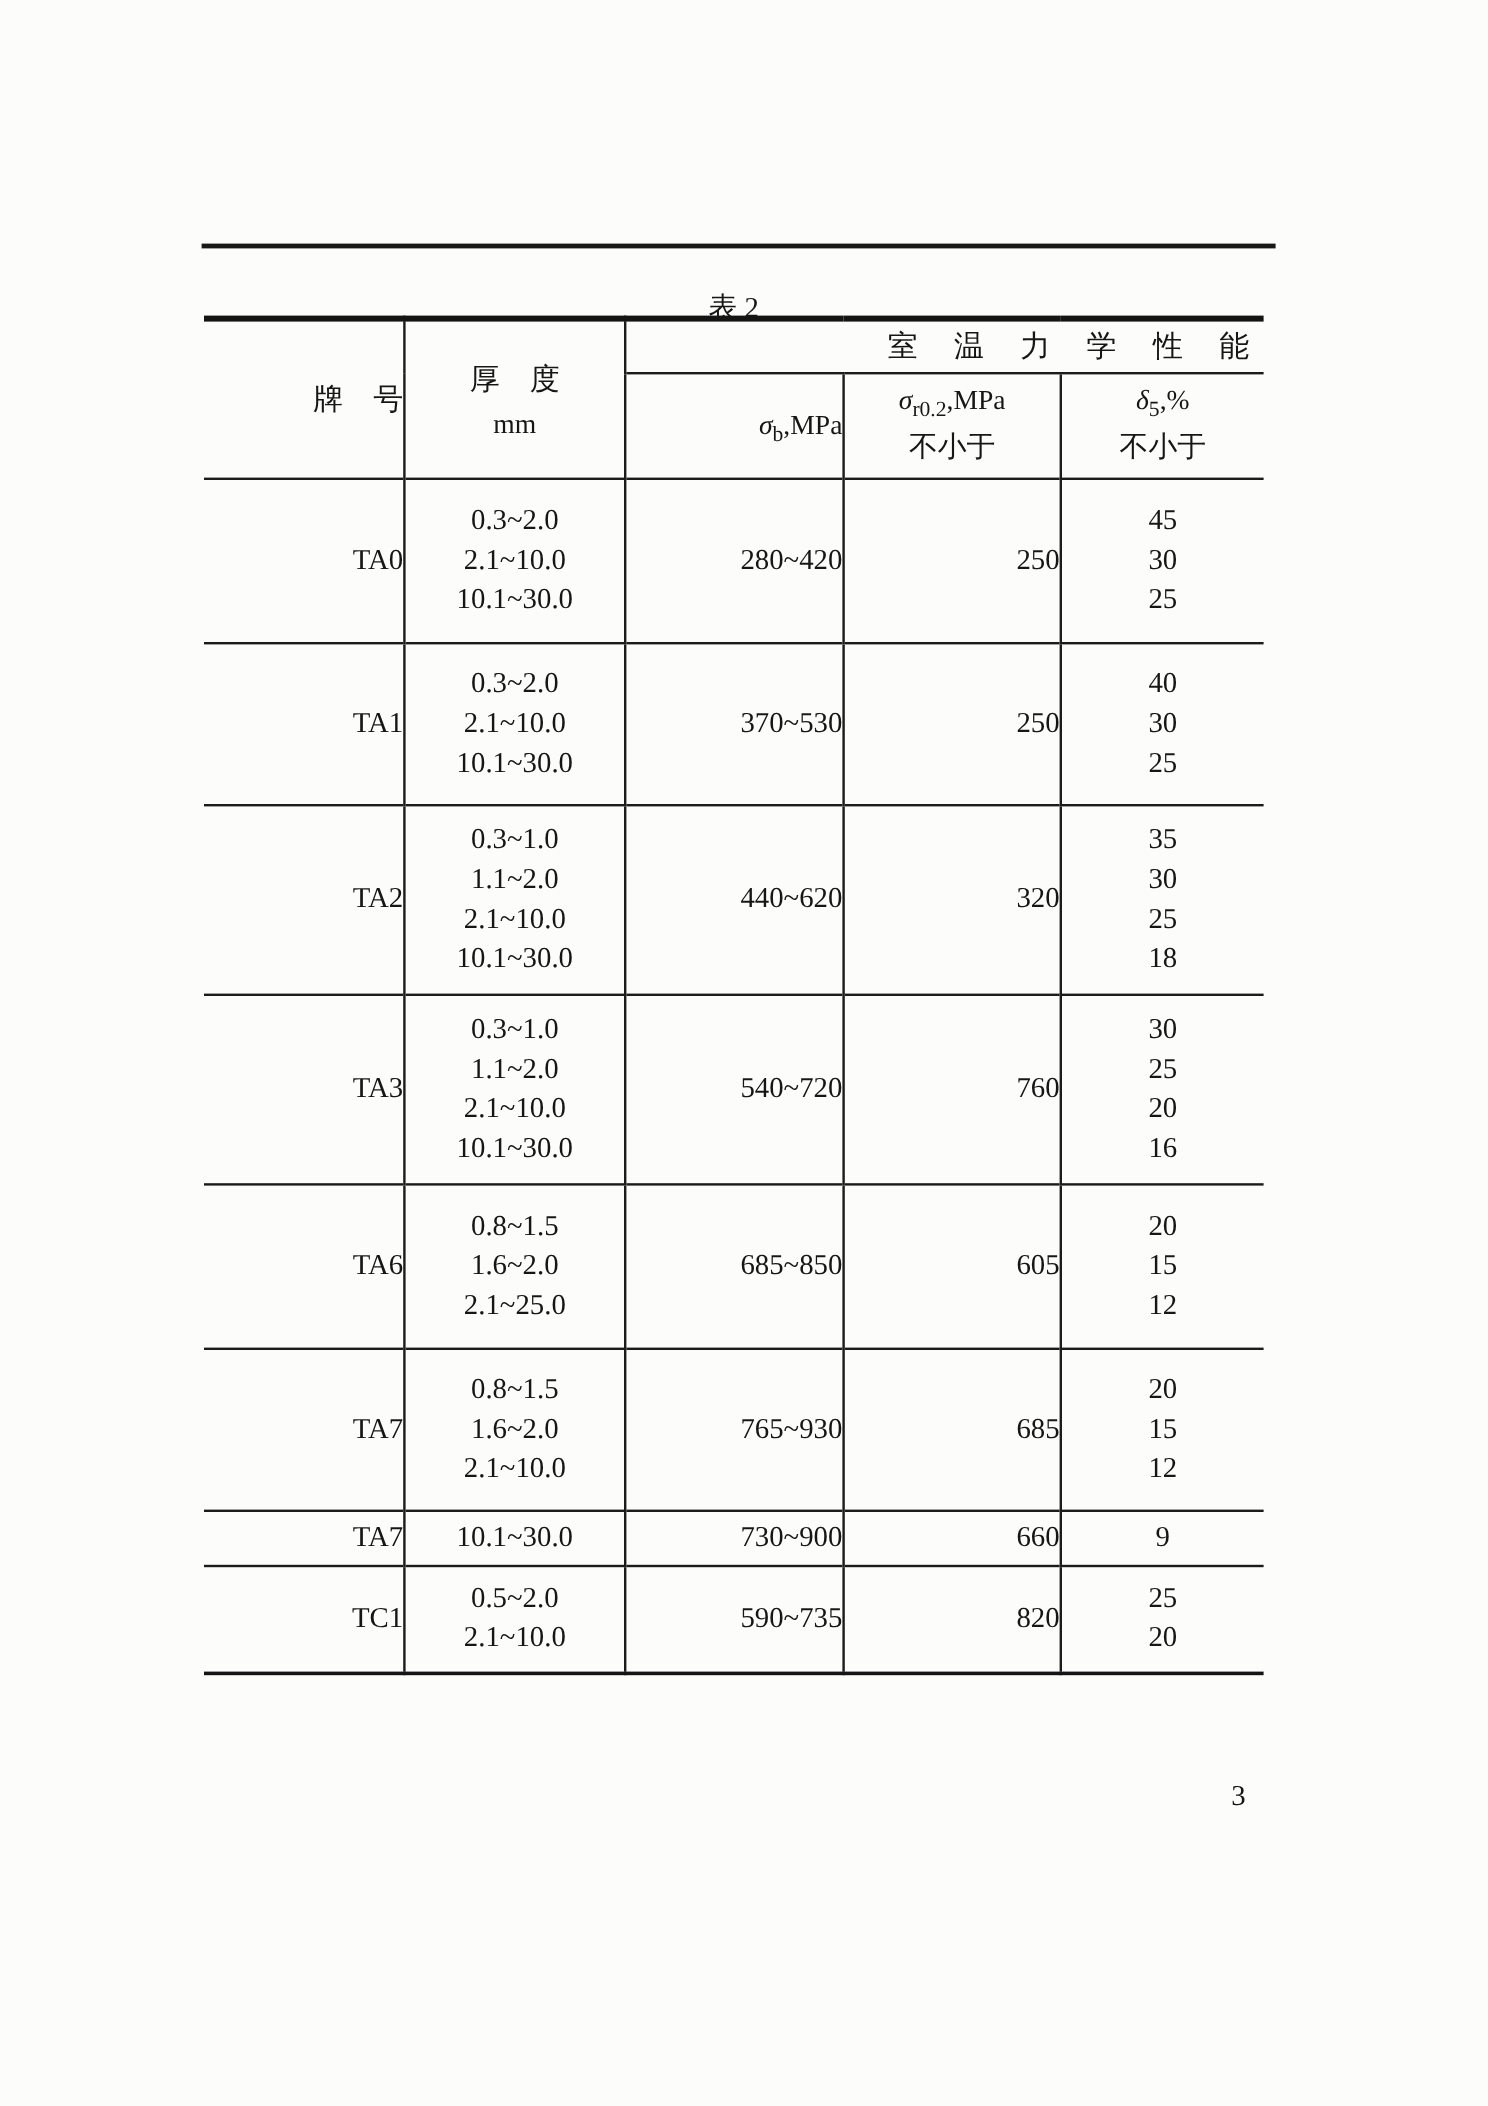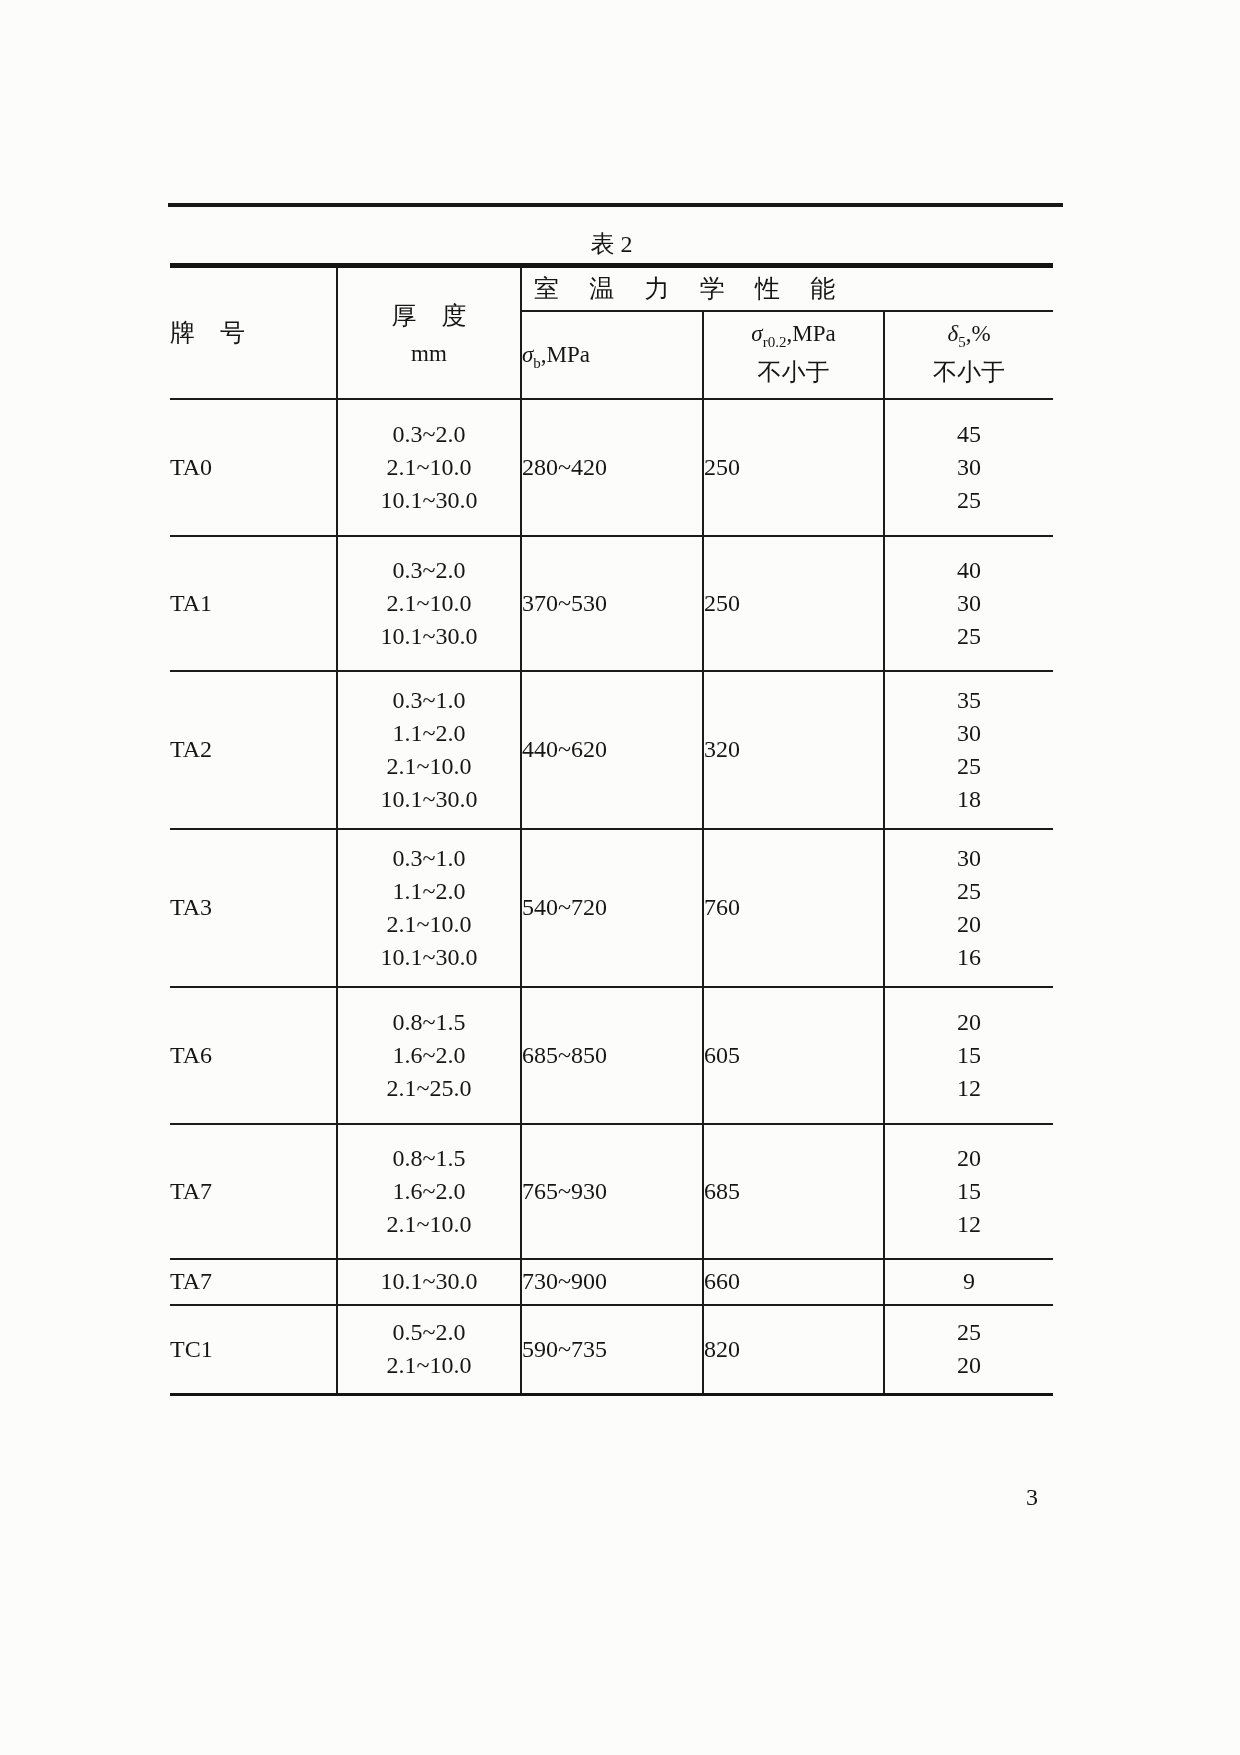--- a/index.html
+++ b/index.html
@@ -12,49 +12,49 @@
   .page{position:absolute;inset:0;}
   .doc-title{
     position:absolute;left:170px;top:152px;width:890px;
     text-align:center;font-size:29px;font-weight:bold;letter-spacing:1px;
   }
   .head-rule{
     position:absolute;left:168px;top:203px;width:895px;height:4px;
     background:#181818;
   }
   .table-caption{
-    position:absolute;left:170px;top:228px;width:883px;
+    position:absolute;left:170px;top:240px;width:883px;
     text-align:center;font-size:24px;
   }
   table.main{
     position:absolute;left:170px;top:263px;width:883px;
     border-collapse:collapse;table-layout:fixed;
     border-top:5px solid #141414;
     border-bottom:3px solid #141414;
   }
   td{
-    padding:0;text-align:left;vertical-align:middle;
+    padding:0;text-align:right;vertical-align:middle;
     font-size:24px;
   }
   td.bl{border-left:2.5px solid #1b1b1b;}
   tr.hdr2 td{border-top:2px solid #1b1b1b;}
   tr.data td{border-top:2.5px solid #1b1b1b;}
   .rh-h1{height:45px;}
   .rh-h2{height:88px;}
   .rh-a{height:137px;}
   .rh-b{height:135px;}
   .rh-c{height:158px;}
   .rh-d{height:46px;}
   .rh-e{height:90px;}
   .cjk{font-size:25px;}
   .span-title{font-size:25px;letter-spacing:12px;text-indent:12px;}
   .two-line{display:flex;flex-direction:column;justify-content:center;align-items:center;gap:9px;}
   .formula{font-size:23px;}
   .formula .sym{font-style:italic;}
-  .formula sub{font-size:15px;line-height:0;}
+  .formula sub{font-size:18px;line-height:0;}
   .minnote{font-size:24px;}
   .lines{display:flex;flex-direction:column;justify-content:center;align-items:center;font-family:Liberation Serif, serif;}
   .ln{line-height:33px;white-space:pre;}
   .page-number{
     position:absolute;left:1012px;top:1484px;width:40px;
     text-align:center;font-size:24px;
   }
 </style>
 </head>
 <body>

